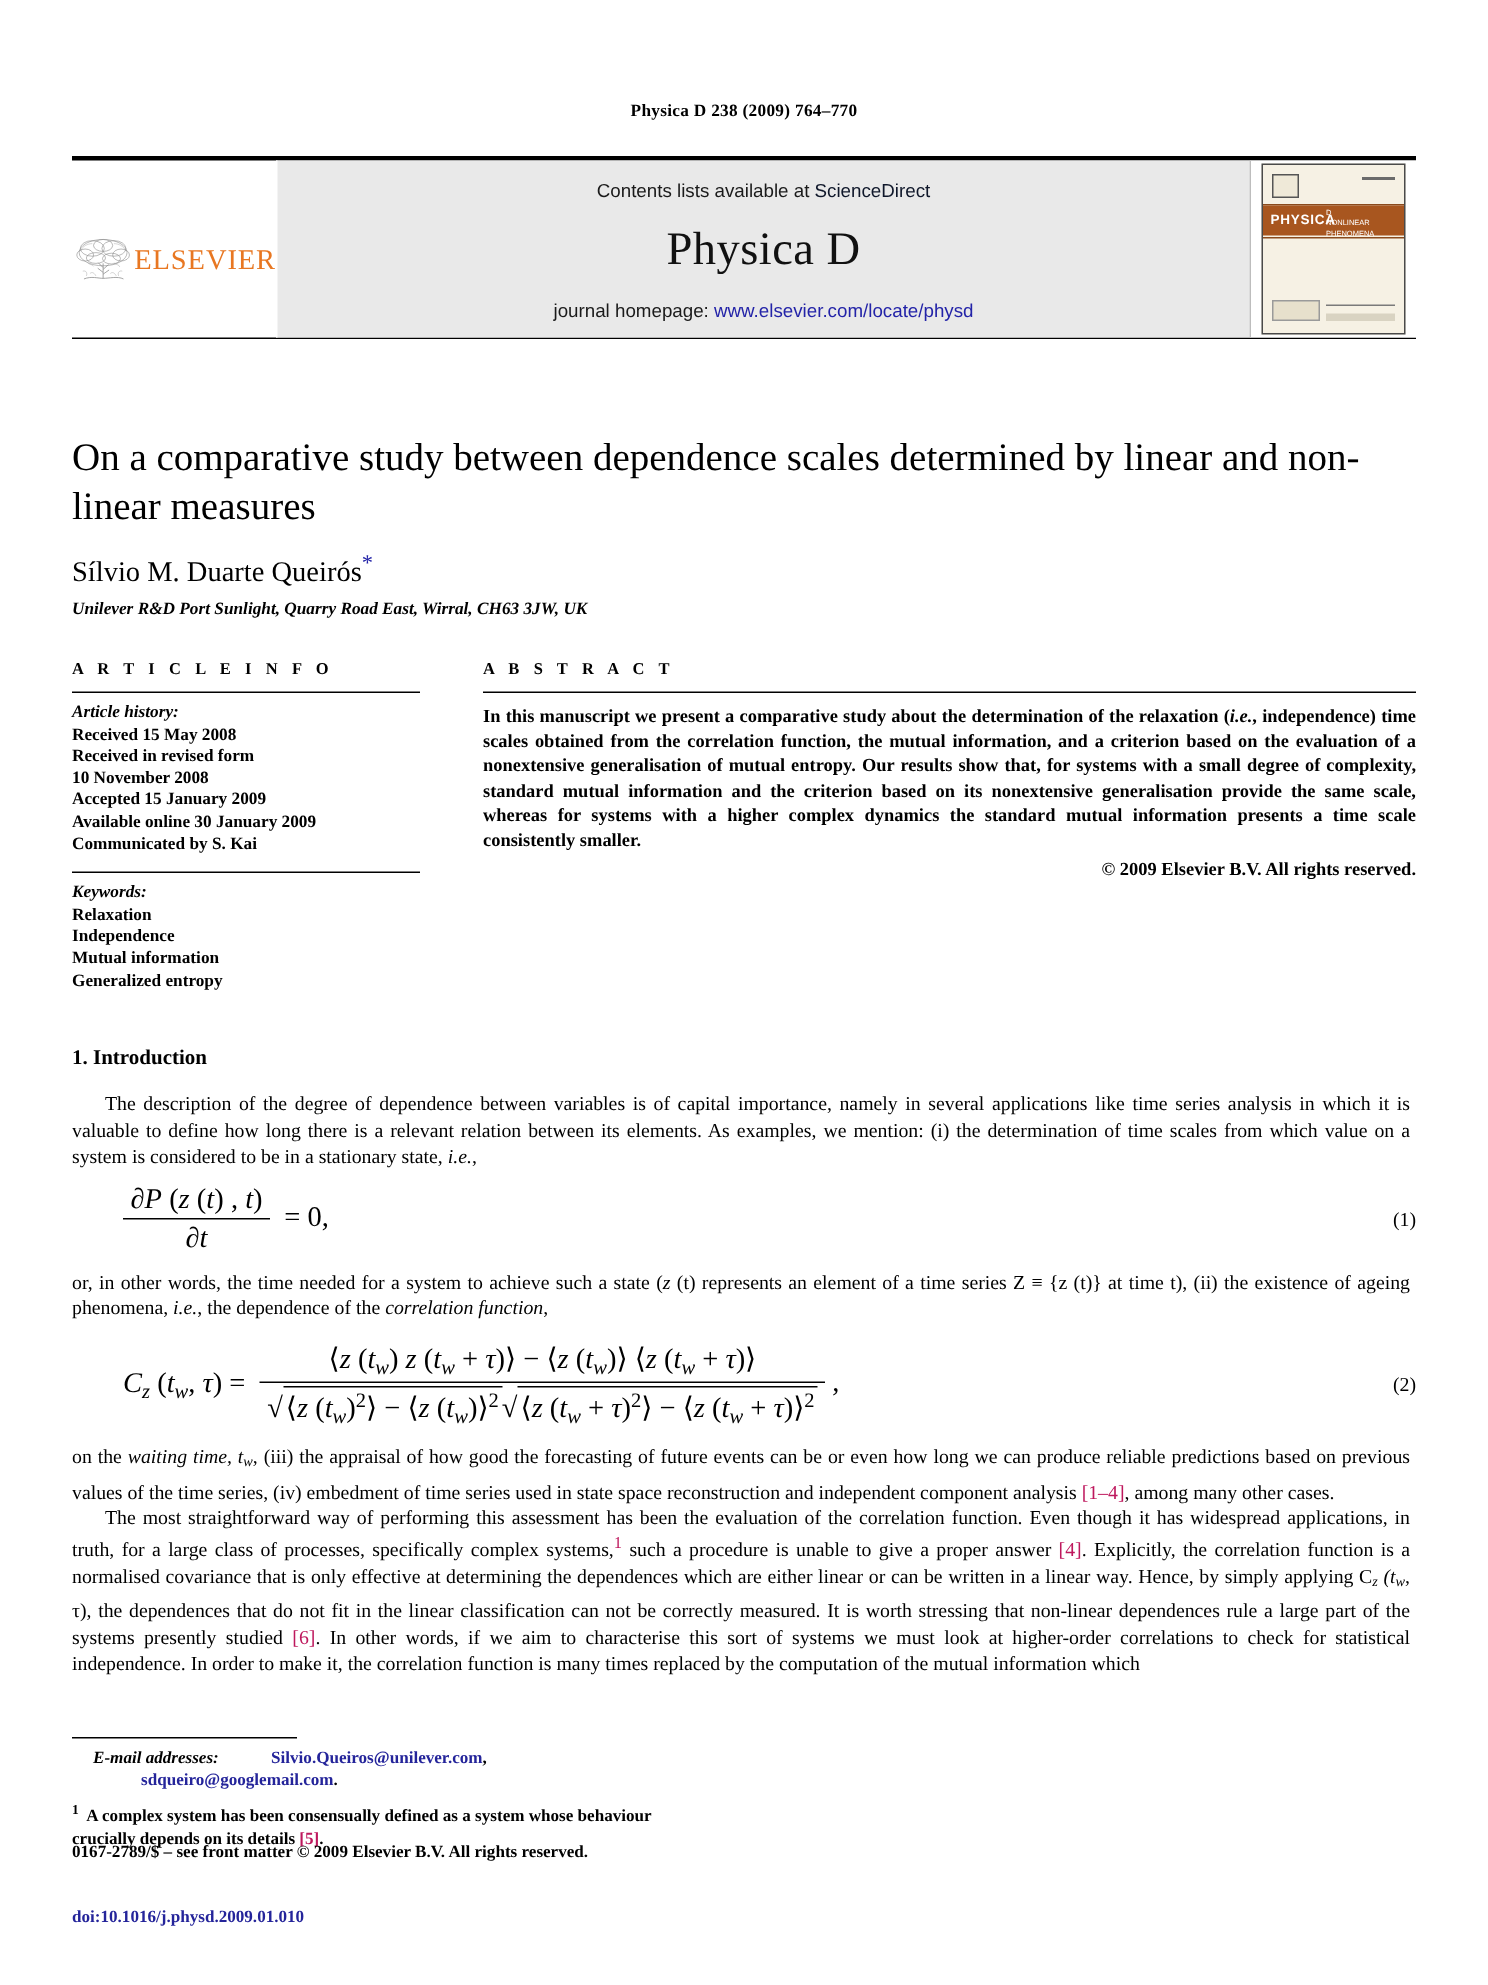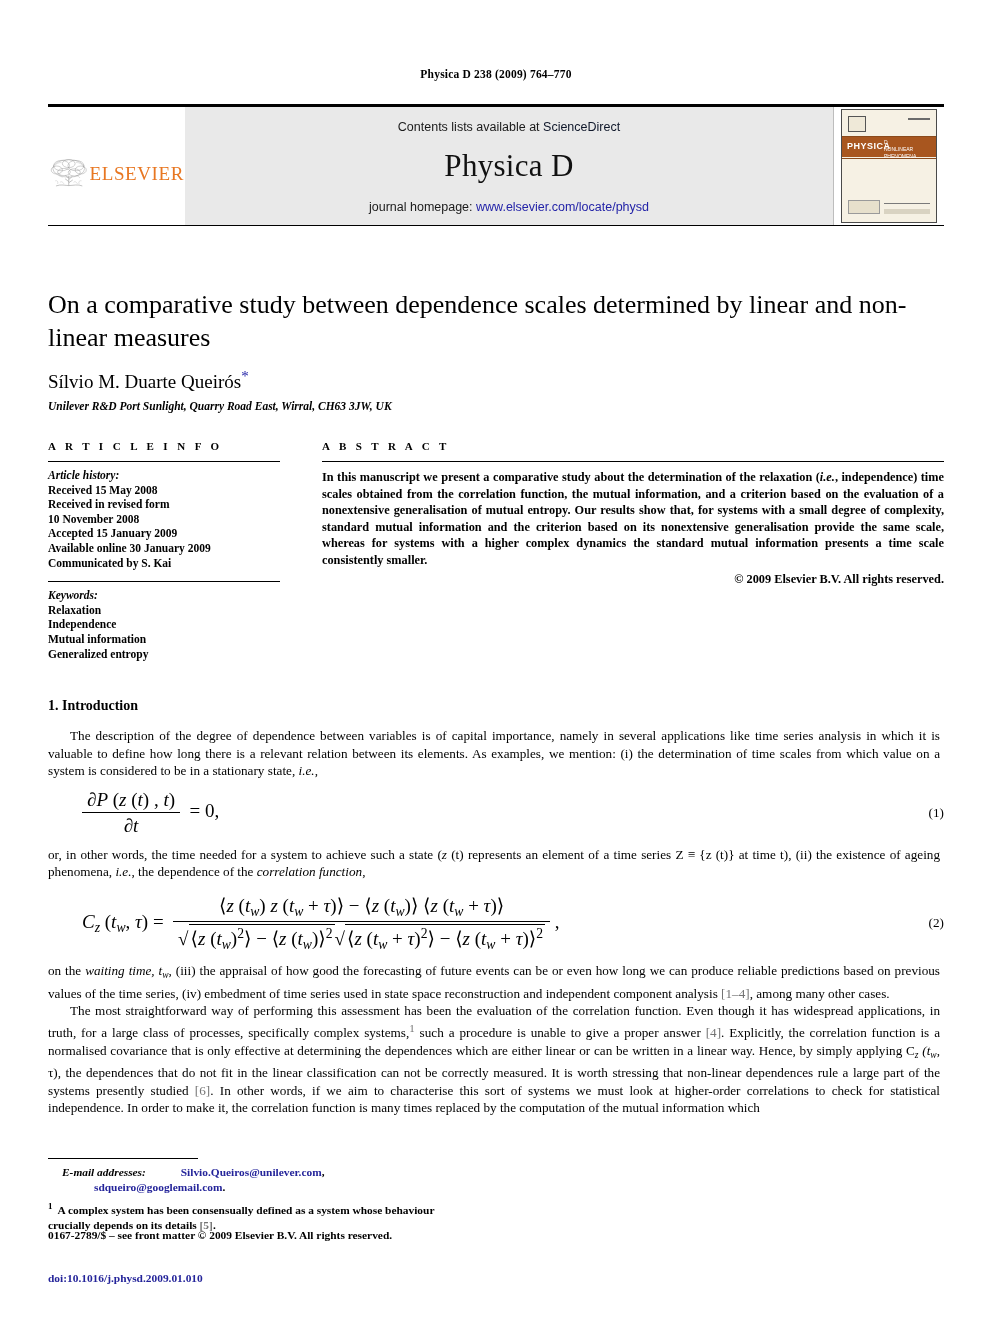--- a/index.html
+++ b/index.html
@@ -233,21 +233,21 @@
     margin: 0 0 13px 0;
   }
   p.para {
     font-size: 13.2px;
     line-height: 17.6px;
     text-align: justify;
     margin: 0 4px 0 0;
     font-weight: normal;
   }
   p.para.indent { text-indent: 22px; }
-  .ref { color: #737373; }
+  .ref { color: #be185d; }
   .it { font-style: italic; }
 
   
   .eq-row {
     position: relative;
     display: flex;
     align-items: center;
     margin: 9px 0 9px 0;
     min-height: 34px;
   }

